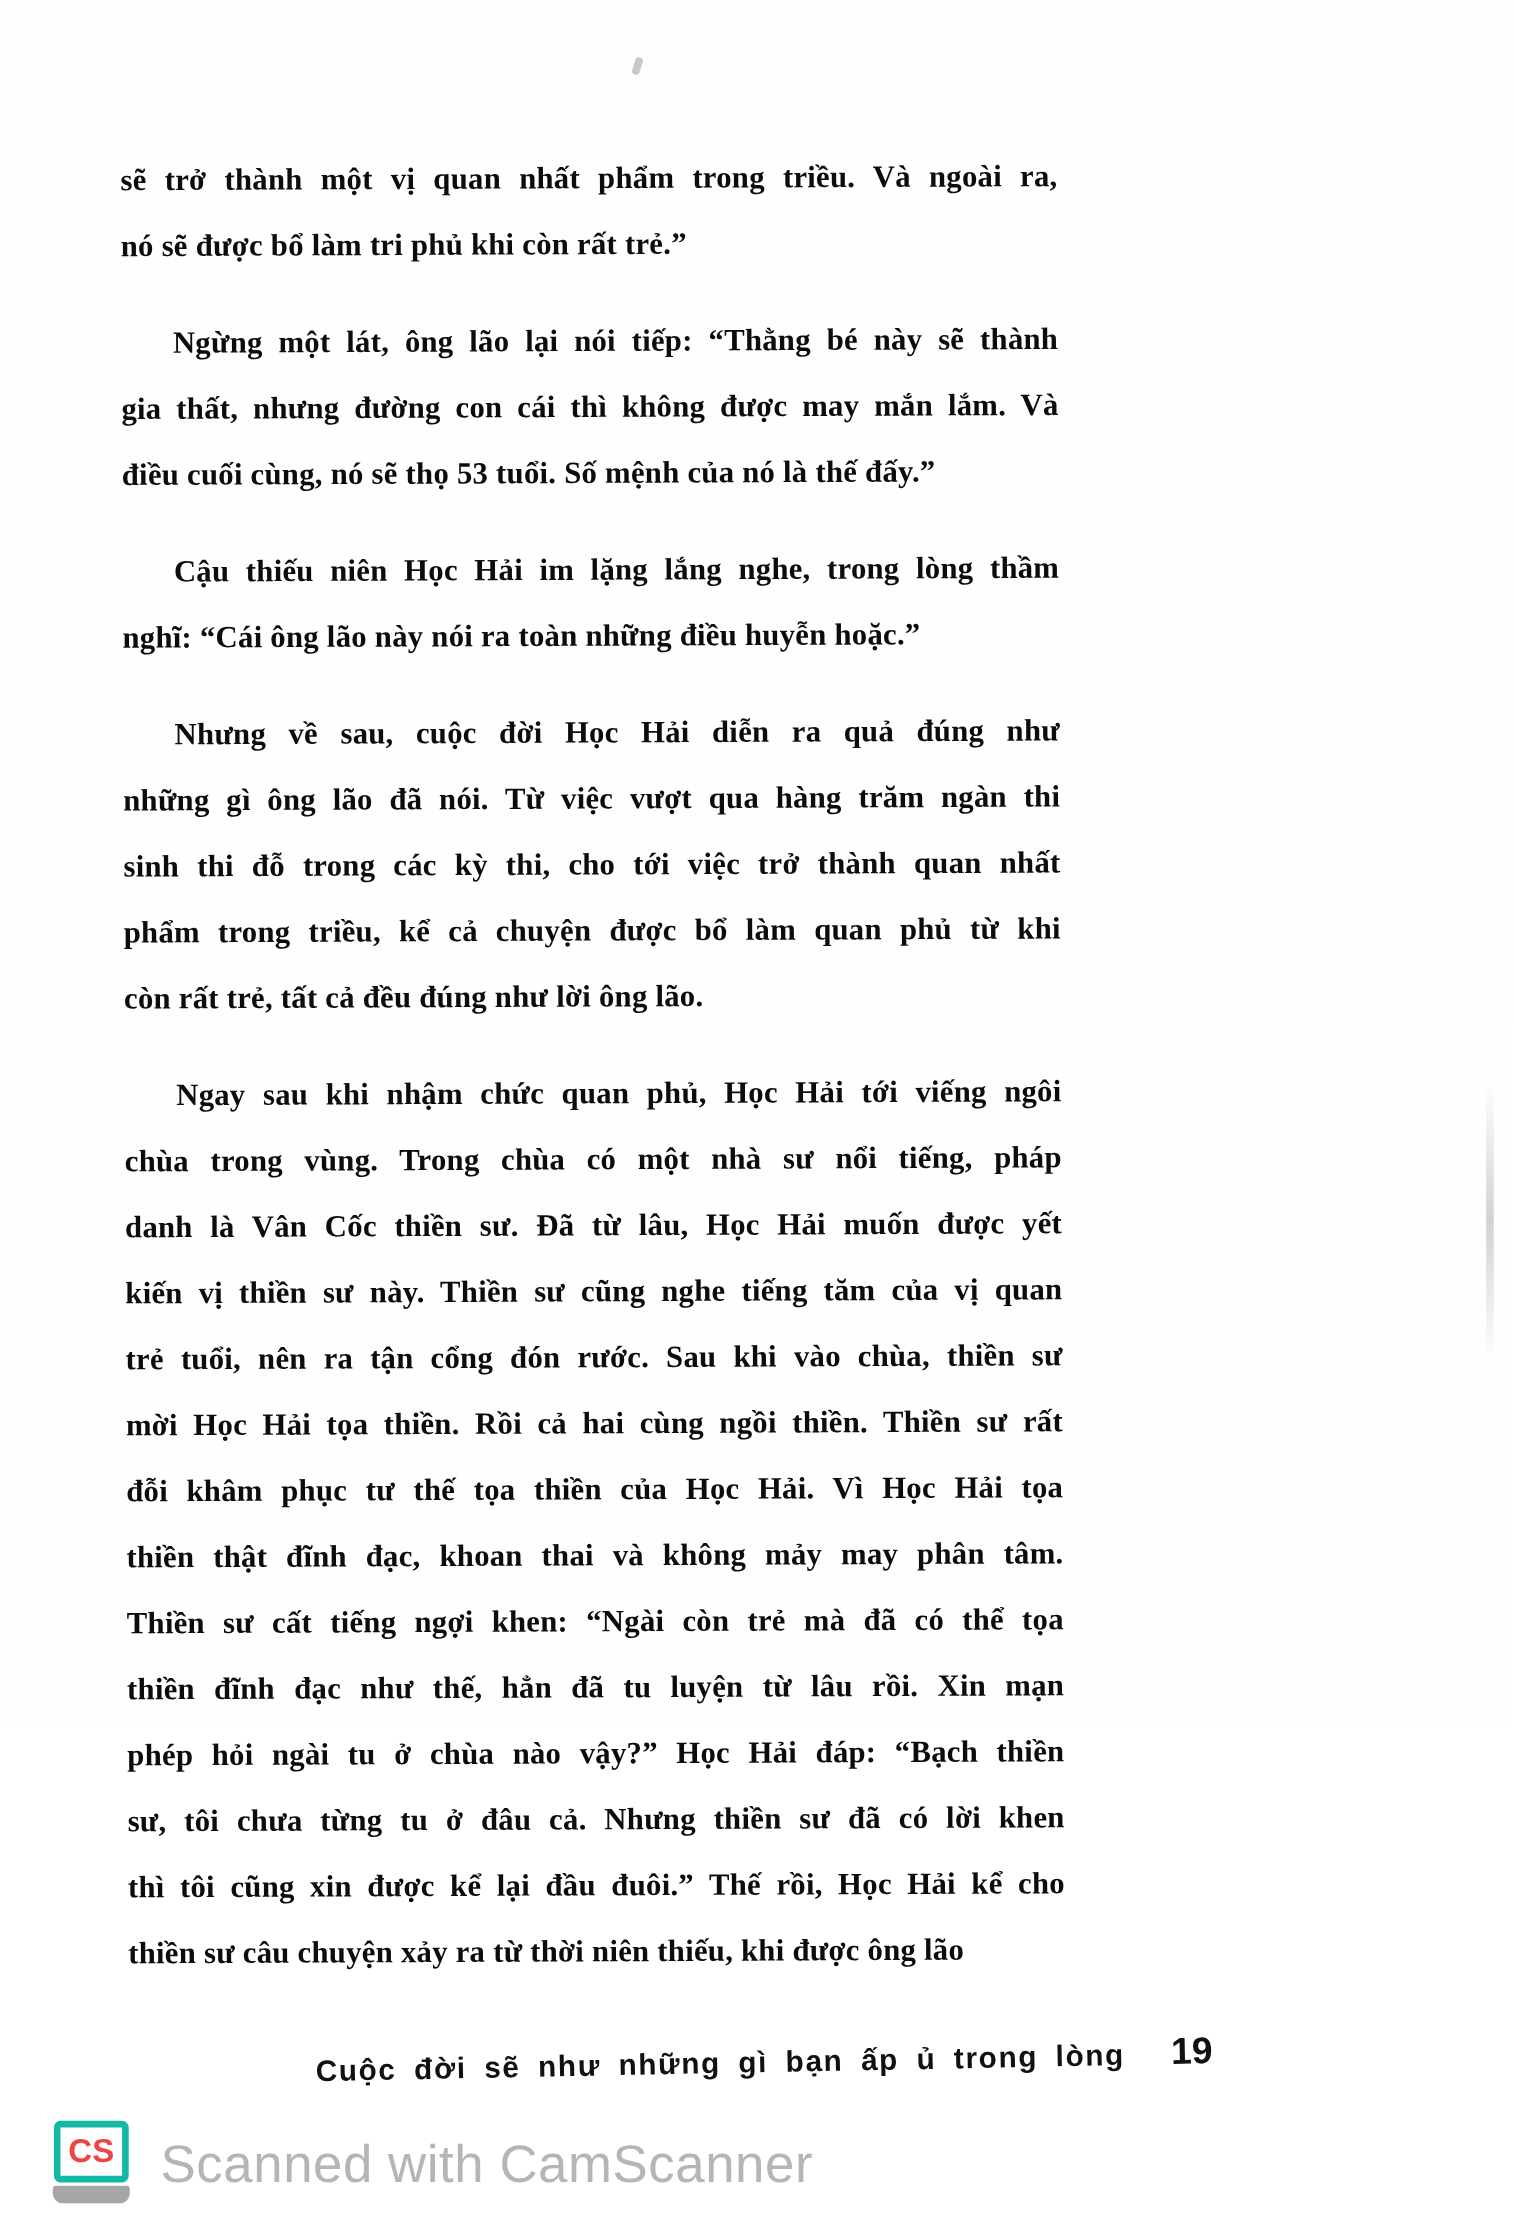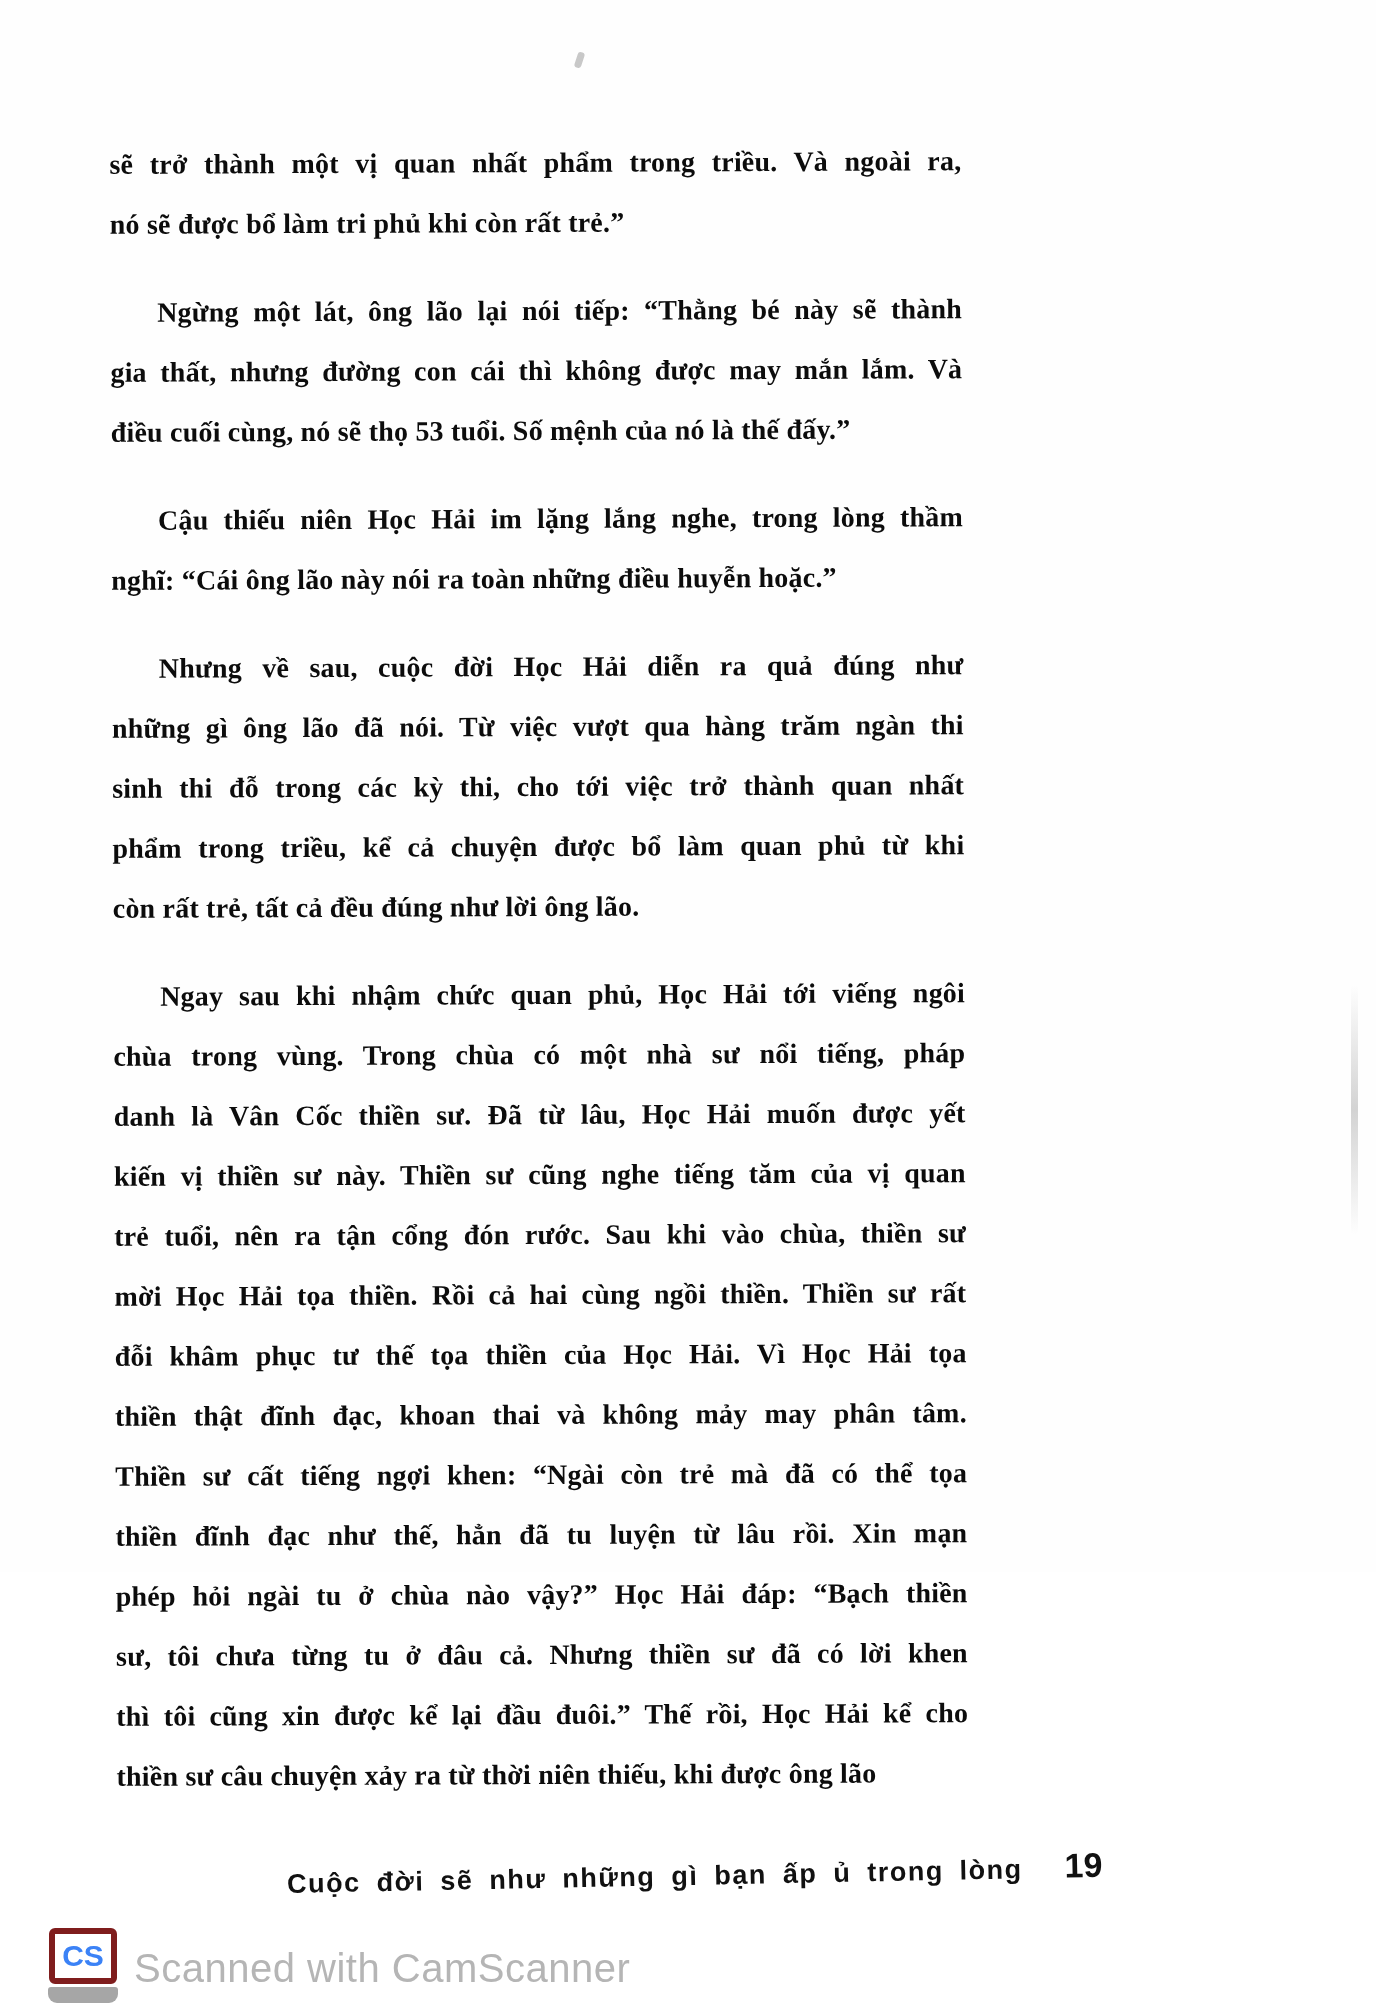--- a/index.html
+++ b/index.html
@@ -75,44 +75,44 @@
   .cs-icon {
     width: 78px;
     height: 80px;
     display: flex;
     flex-direction: column;
     align-items: center;
   }
   .cs-icon .cs-box {
     width: 56px;
     height: 44px;
-    border: 6px solid #7f1d1d;
+    border: 6px solid #14b8a6;
     border-radius: 6px;
     background: #ffffff;
     display: flex;
     align-items: center;
     justify-content: center;
     font-family: "Liberation Sans", sans-serif;
     font-weight: 700;
     font-size: 30px;
-    color: #3b82f6;
+    color: #ef4444;
     letter-spacing: 0px;
   }
   .cs-icon .cs-base {
     width: 70px;
     height: 16px;
     margin-top: 3px;
     background: #a6a6a6;
     border-radius: 3px 3px 9px 9px;
   }
   .watermark-text {
-    margin-left: 12px;
+    margin-left: 24px;
     font-family: "Liberation Sans", sans-serif;
     font-weight: 400;
-    font-size: 40px;
+    font-size: 48px;
     color: #b5b5b5;
     letter-spacing: 0.5px;
     white-space: nowrap;
   }
   
   .artifact-streak {
     position: absolute;
     right: 18px;
     top: 985px;
     width: 7px;

